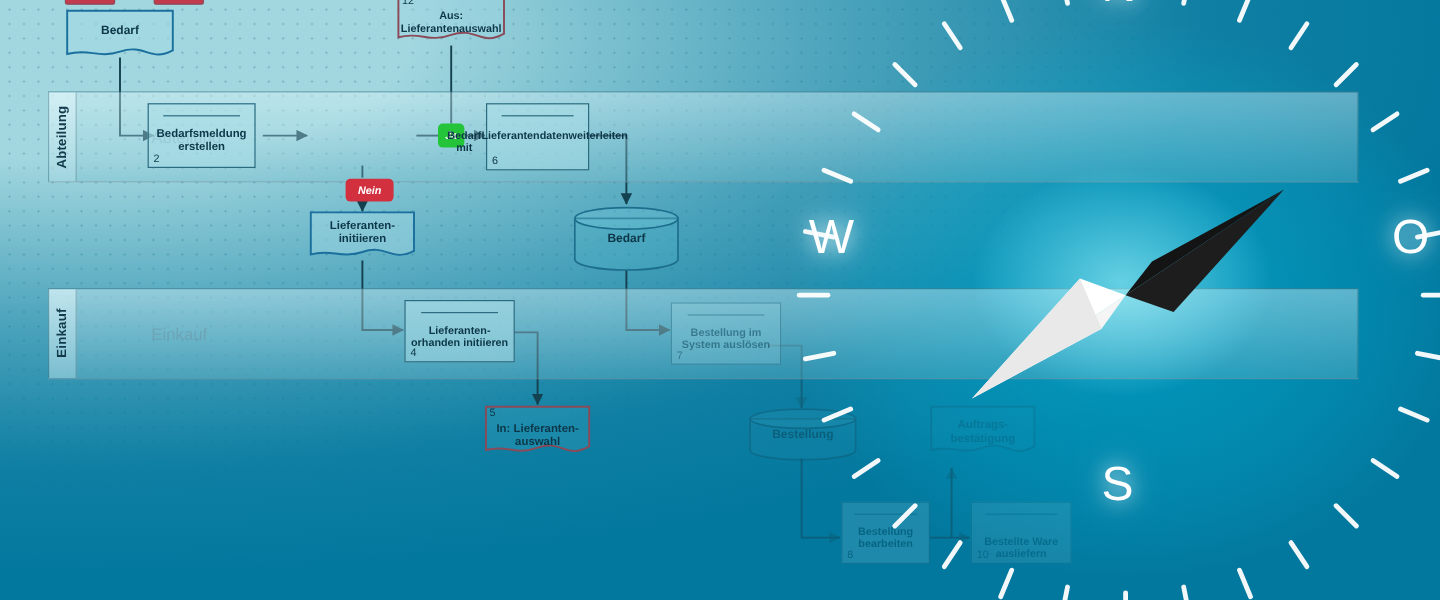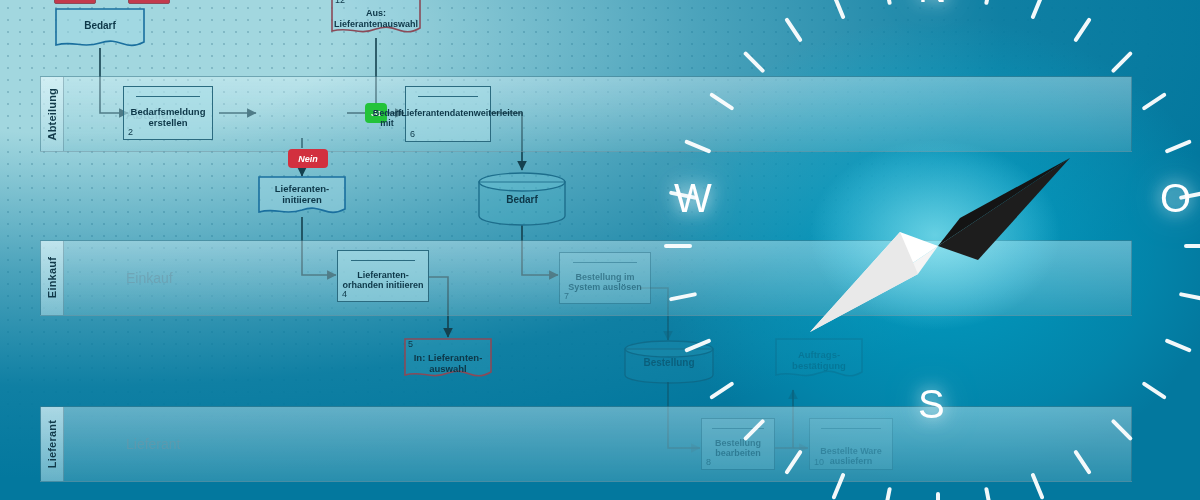--- a/index.html
+++ b/index.html
@@ -144,28 +144,20 @@
 
     <div class="lane" style="left:40px;top:240px;width:1090px;height:74px">
       <div class="lane-head">
         <span>Einkauf</span>
       </div>
       <div class="lane-ghost">
         <span>Einkauf</span>
       </div>
     </div>
 
-    <div class="lane" style="left:40px;top:406px;width:1090px;height:74px">
-      <div class="lane-head">
-        <span>Lieferant</span>
-      </div>
-      <div class="lane-ghost">
-        <span>Lieferant</span>
-      </div>
-    </div>
 
     <div style="position:absolute;left:54px;top:-10px;width:40px;height:12px;
                 border:1.5px solid #8d4a58;background:#c33a4c;border-radius:2px"></div>
     <div style="position:absolute;left:128px;top:-10px;width:40px;height:12px;
                 border:1.5px solid #8d4a58;background:#c33a4c;border-radius:2px"></div>
 
     <div class="doc" style="left:55px;top:8px;width:90px;height:42px">
       <svg width="90" height="42" viewBox="0 0 90 42">
         <path d="M1,1 H89 V34 C70,44 66,28 45,35 C26,41 20,32 1,37 Z" fill="rgba(160,216,228,.55)" stroke="#1a6f9e" stroke-width="1.6"></path>
       </svg>

